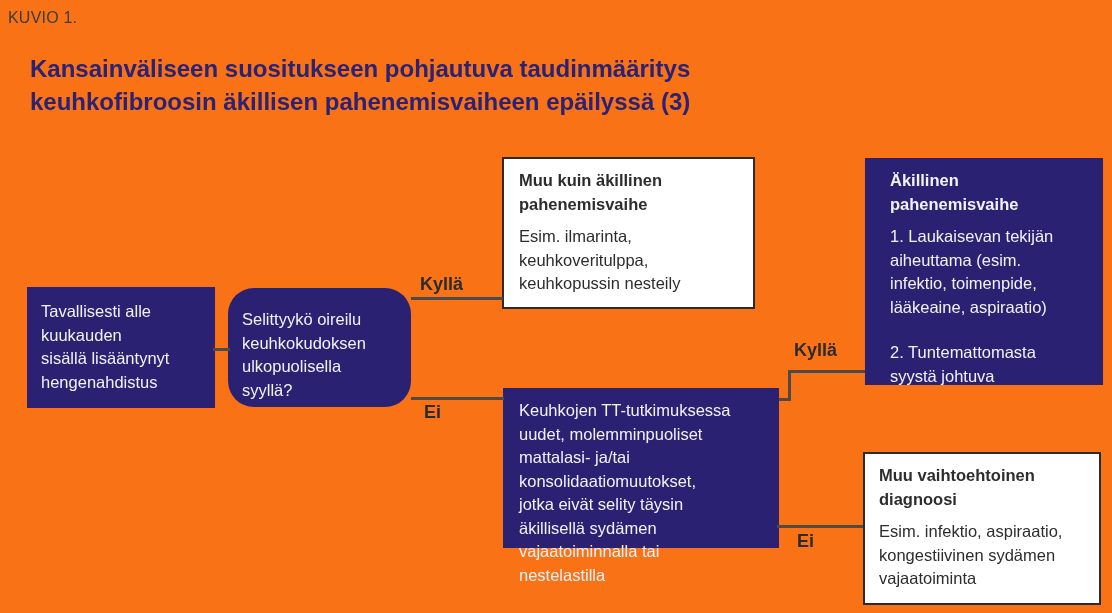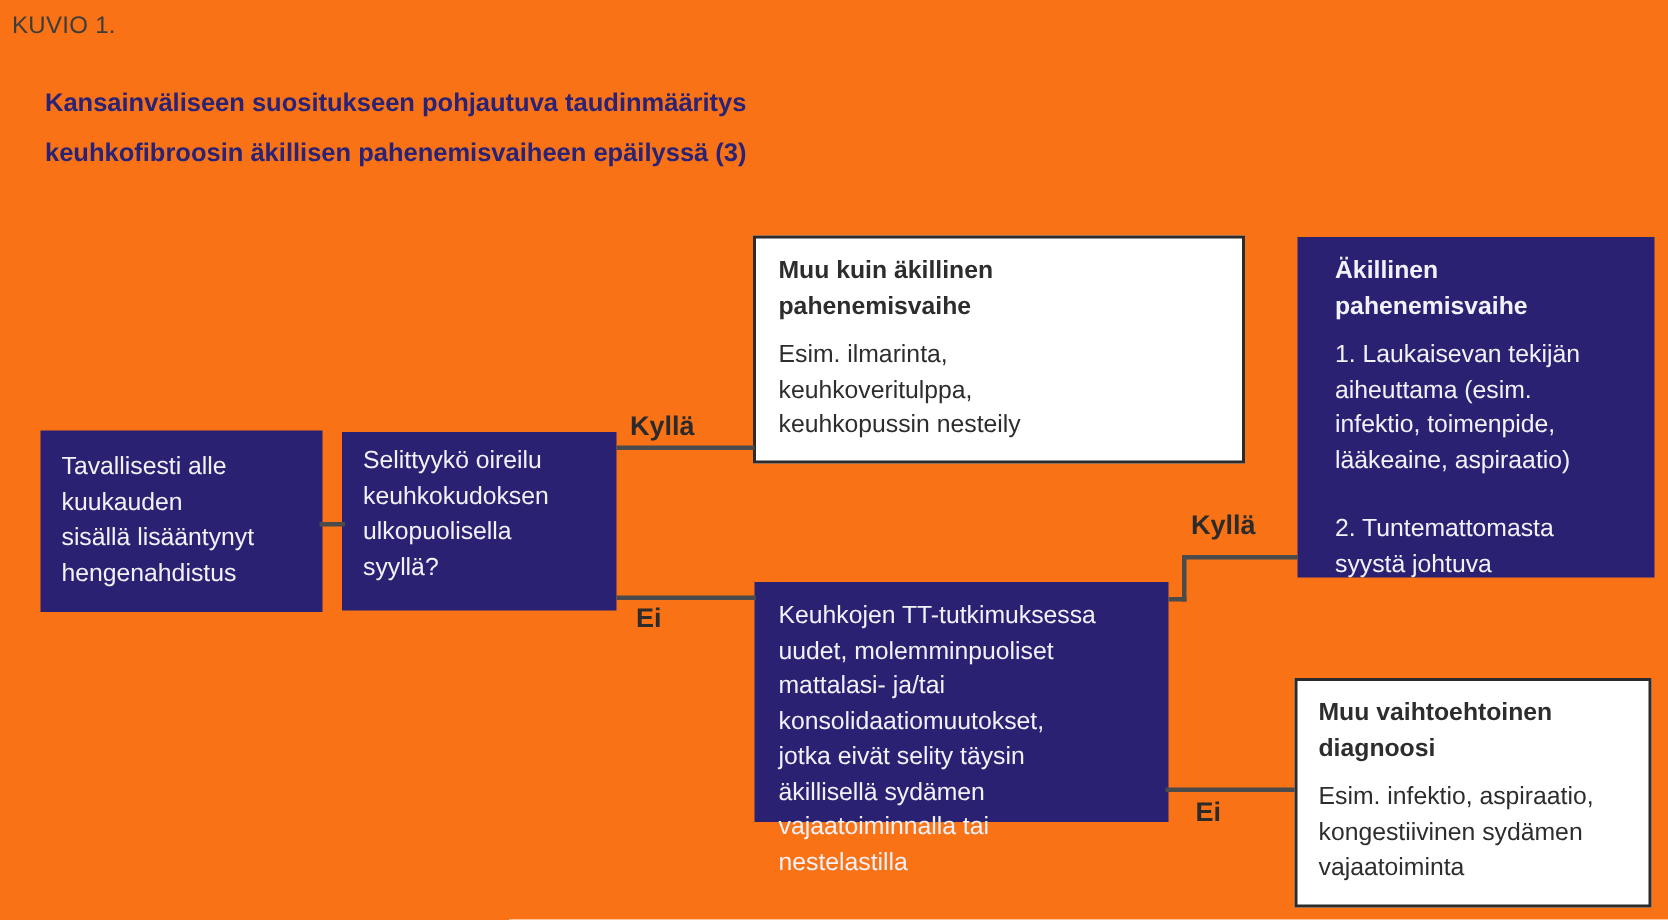--- a/index.html
+++ b/index.html
@@ -14,33 +14,33 @@
   html,body{margin:0;padding:0;background:#FFFFFF;}
   .canvas{
     position:relative;width:1112px;height:613px;background:#f97316;overflow:hidden;
     font-family:"Liberation Sans","DejaVu Sans",sans-serif;
   }
   .kuvio{
     position:absolute;left:8px;top:9px;font-size:16px;color:#3C3C3C;letter-spacing:.2px;
   }
   .title{
     position:absolute;left:30px;top:52px;margin:0;
-    font-size:17px;line-height:33px;font-weight:bold;color:var(--title,#2A2274);
+    font-size:24px;line-height:33px;font-weight:bold;color:var(--title,#2A2274);text-align:center;
   }
   .node{position:absolute;box-sizing:border-box;font-size:16.5px;line-height:23.5px;}
   .node .txt{white-space:pre;}
   .node.dark{background:var(--dark,#2A2173);color:var(--darktext,#F2F1F8);}
   .node.light{background:#FFFFFF;border:2px solid var(--border,#2B2B2B);color:var(--bodytext,#2D2D2D);}
   .node .hd{font-weight:bold;white-space:pre;margin:0 0 9px 0;}
   .node .para{white-space:pre;margin:0;}
   .node .para + .para{margin-top:22px;}
 
   #node-symptom{left:27px;top:287px;width:188px;height:121px;padding:13px 14px;}
-  #node-question{left:228px;top:288px;width:183px;height:119px;padding:8px 14px;}
-  #node-not-acute{left:502px;top:157px;width:328px;height:152px;padding:10px 15px;}
+  #node-question{left:228px;top:288px;width:183px;height:119px;padding:20px 14px;border-radius:26px;}
+  #node-not-acute{left:502px;top:157px;width:253px;height:152px;padding:10px 15px;}
   #node-ct{left:503px;top:388px;width:276px;height:160px;padding:11px 16px;}
   #node-acute{left:865px;top:158px;width:238px;height:227px;padding:11px 25px;}
   #node-alt{left:863px;top:452px;width:238px;height:153px;padding:10px 14px;}
 
   .edge{position:absolute;background:var(--line,#4B4B4B);}
   #edge-start-question{left:213px;top:348px;width:17px;height:3px;}
   #edge-question-notacute{left:411px;top:297px;width:92px;height:3px;}
   #edge-question-ct{left:411px;top:397px;width:93px;height:3px;}
   #edge-ct-acute-a{left:779px;top:398px;width:12px;height:3px;}
   #edge-ct-acute-b{left:788px;top:370px;width:3px;height:31px;}

